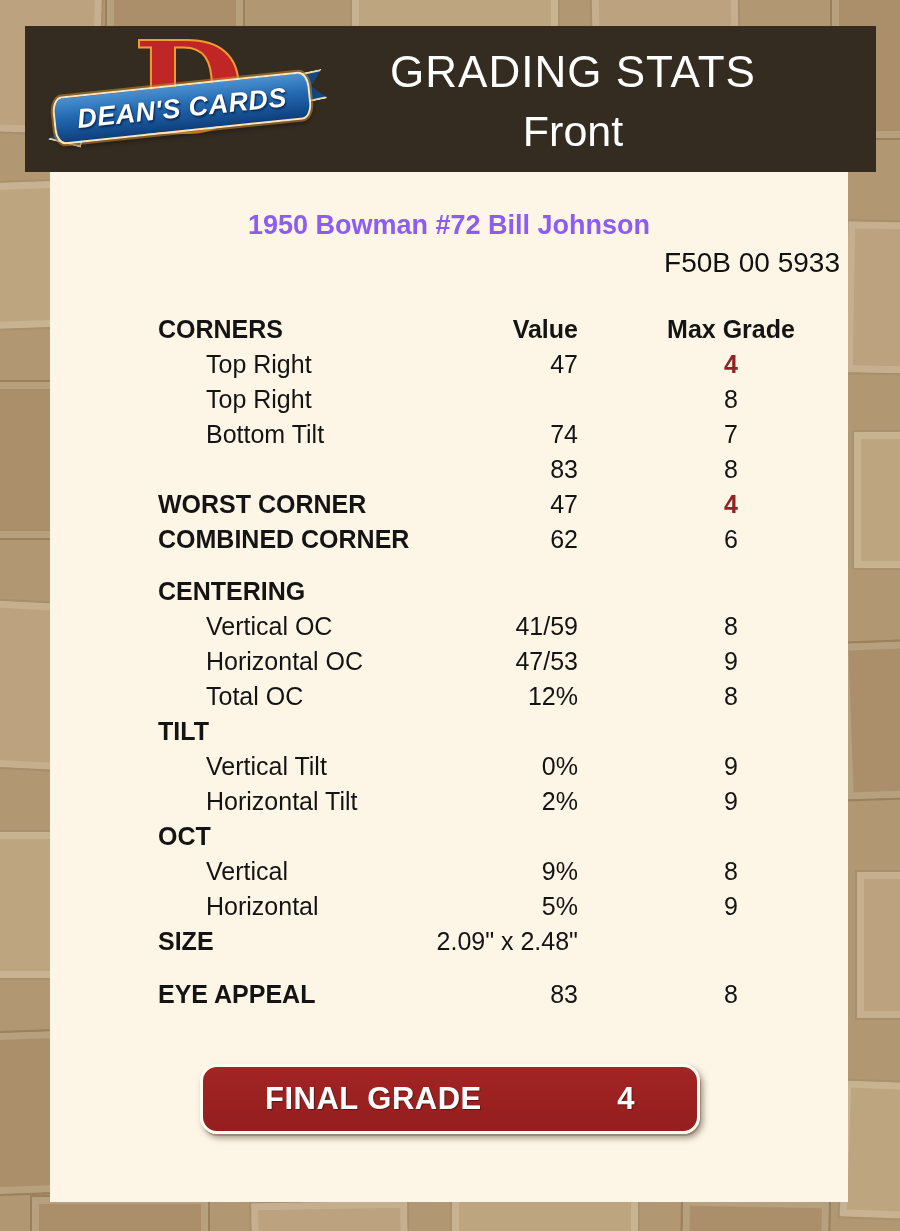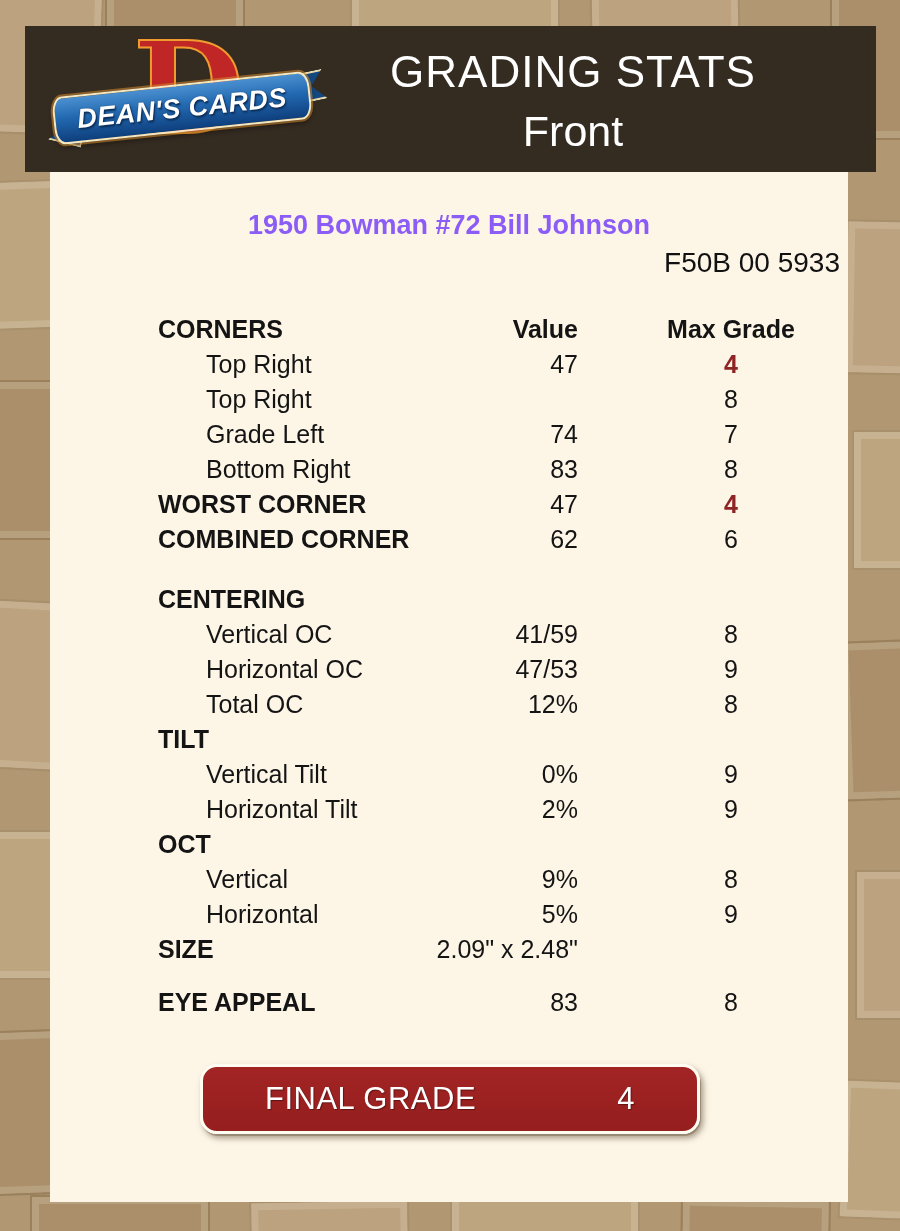--- a/index.html
+++ b/index.html
@@ -73,40 +73,40 @@
     font-size:27px; font-weight:bold; color:#8b5cf6;
   }
   .card-serial {
     position:absolute; left:0; right:8px; top:75px; text-align:right;
     font-size:28px; color:#111111;
   }
 
   
   .stats { position:absolute; left:108px; top:140px; width:653px; font-size:25px; color:#141414; }
   .row { position:relative; height:35px; line-height:35px; }
-  .gap17 { margin-top:25px; }
+  .gap17 { margin-top:17px; }
   .gap18 { margin-top:18px; }
   .lbl { position:absolute; left:0; white-space:nowrap; }
   .ind .lbl { left:48px; }
   .val { position:absolute; left:200px; width:220px; text-align:right; white-space:nowrap; }
   .mx  { position:absolute; left:493px; width:160px; text-align:center; white-space:nowrap; }
   .b   { font-weight:bold; }
   .red { color:#8e2424; font-weight:bold; }
 
   
   .final-grade {
     position:absolute; left:150px; top:892px; width:500px; height:70px;
     background:linear-gradient(180deg,#a32424 0%, #951e1e 100%);
     border:3px solid #fffdf2; border-radius:17px;
     box-shadow:3px 4px 6px rgba(74,52,28,0.5), 1px 2px 0 rgba(74,52,28,0.25);
     display:flex; align-items:center; justify-content:space-between;
     padding:0 62px; cursor:pointer;
   }
   .final-grade-label, .final-grade-value {
-    color:#ffffff; font-size:31px; font-weight:normal; letter-spacing:0.5px;
+    color:#ffffff; font-size:31px; font-weight:bold; letter-spacing:0.5px;
     text-shadow:1px 1px 1px rgba(60,10,10,0.6);
   }
 </style>
 </head>
 <body>
 
 <div class="page">
 
   <div class="bg-collage">
     <div class="bg-card bg-a" style="left:-18px; top:-30px; width:120px; height:165px; transform:rotate(2deg);"></div>
@@ -158,26 +158,25 @@
       <div class="row ind">
         <span class="lbl">Top Right</span>
         <span class="val">47</span>
         <span class="mx red">4</span>
       </div>
       <div class="row ind">
         <span class="lbl">Top Right</span>
         <span class="mx">8</span>
       </div>
       <div class="row ind">
-        <span class="lbl">Grade Left</span>
+        <span class="lbl">Bottom Tilt</span>
         <span class="val">74</span>
         <span class="mx">7</span>
       </div>
       <div class="row ind">
-        <span class="lbl">Bottom Right</span>
         <span class="val">83</span>
         <span class="mx">8</span>
       </div>
       <div class="row">
         <span class="lbl b">WORST CORNER</span>
         <span class="val">47</span>
         <span class="mx red">4</span>
       </div>
       <div class="row">
         <span class="lbl b">COMBINED CORNER</span>

